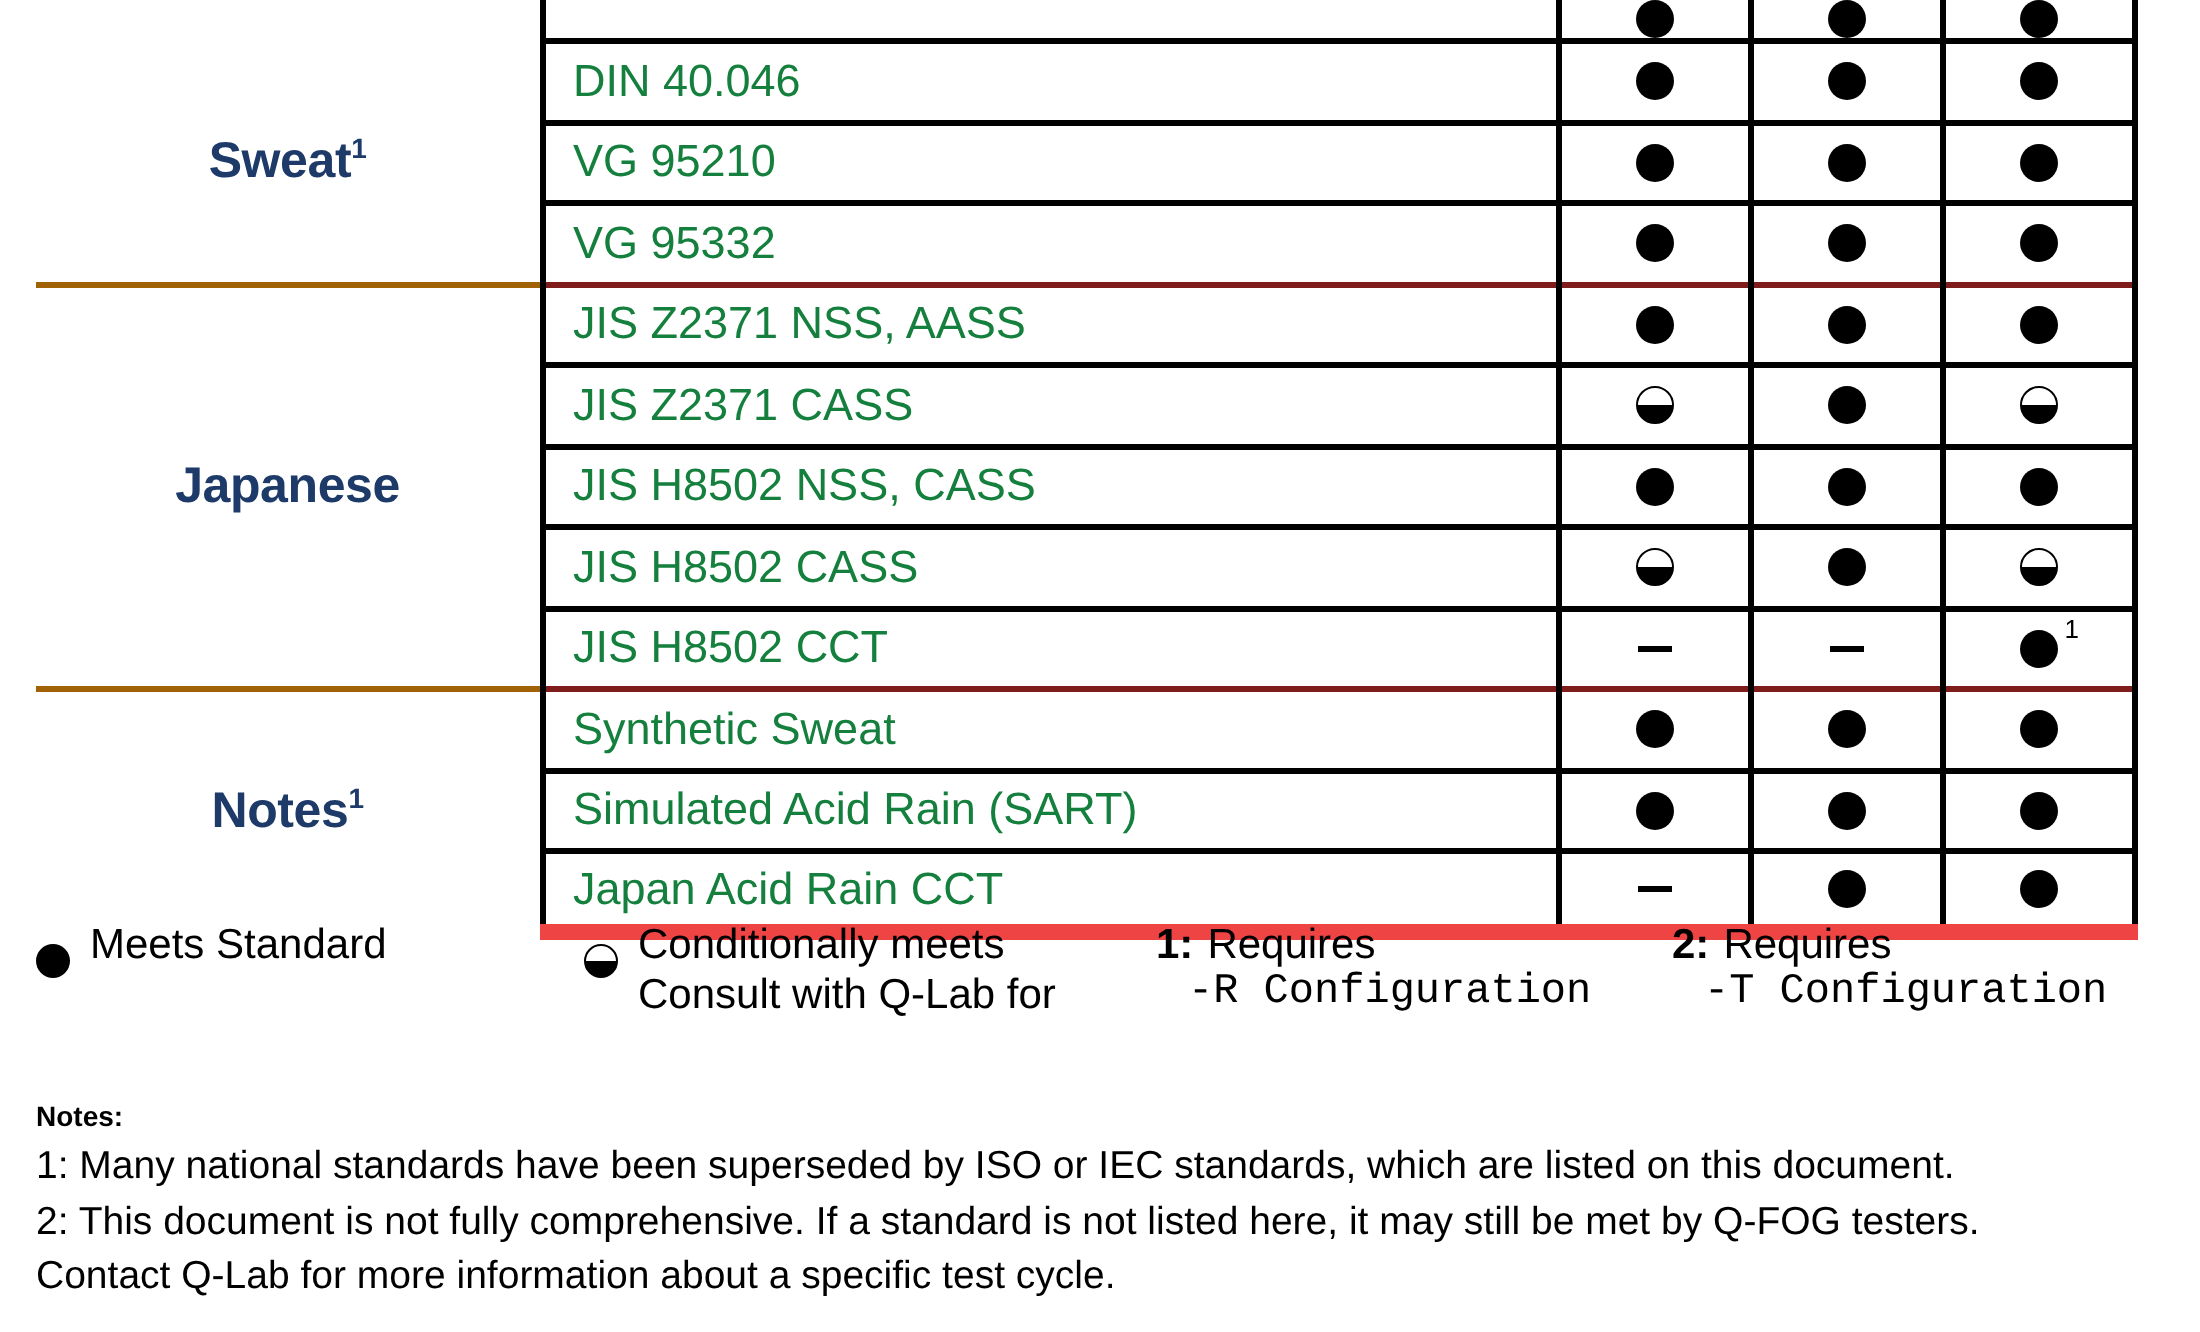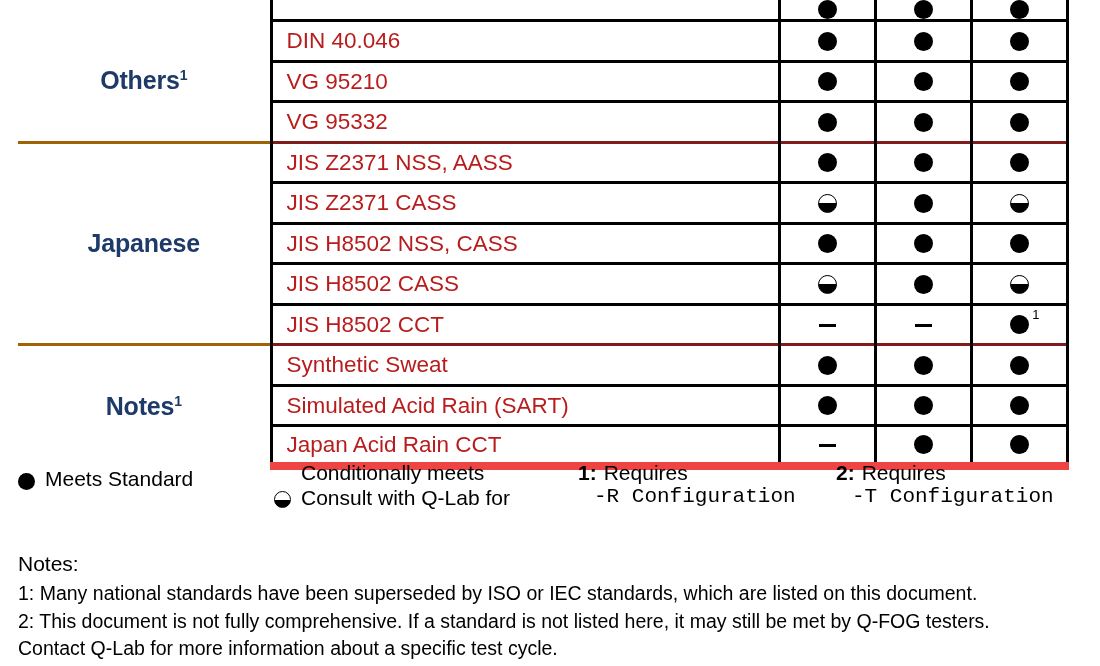--- a/index.html
+++ b/index.html
@@ -42,21 +42,21 @@
     font-weight: bold;
     color: #1e3a68;
     letter-spacing: -0.2px;
   }
   td.cat.grp-top { border-top: 3px solid #a16207; }
 
   td.std {
     border-left: 3px solid #000;
     font-size: 22.5px;
     padding-left: 14px;
-    color: #b91c1c;
+    color: #15803d;
     white-space: nowrap;
   }
   td.mark {
     border-left: 3px solid #000;
     text-align: center;
   }
   td.mark.last { border-right: 3px solid #000; }
 
   tr.lastrow td { border-bottom: 8px solid #ef4444; }
 
@@ -88,41 +88,41 @@
 
   
   .legend {
     position: absolute;
     left: 18px; top: 461px;
     width: 1060px;
     font-size: 21px;
   }
   .lg-col { position: absolute; top: 0; }
   .lg-a { left: 0px; }
-  .lg-b { left: 256px; }
+  .lg-b { left: 274px; }
   .lg-c { left: 560px; }
   .lg-d { left: 818px; }
 
-  .lg-row { display: flex; align-items: flex-end; }
+  .lg-row { display: flex; align-items: flex-start; }
   .lg-mark { flex: 0 0 auto; margin-right: 10px; padding-top: 7px; }
   .lg-mark .sym-full, .lg-mark .sym-half { width: 17px; height: 17px; }
   .lg-text { line-height: 1.18; }
   .lg-num { font-weight: bold; margin-right: 7px; }
   .lg-indent { padding-left: 16px; font-family: Liberation Mono, monospace; }
   .lg-head { display: flex; }
 
   
   .notes {
     position: absolute;
     left: 18px; top: 549px;
     width: 1070px;
     font-size: 19.5px;
     line-height: 1.42;
   }
-  .notes-title { font-weight: normal; font-size: 21px; margin-bottom: 1px; }
+  .notes-title { font-weight: bold; font-size: 14px; margin-bottom: 1px; }
   .notes p { margin: 0; }
 </style>
 </head>
 <body>
 
 <div id="root">
 
   <table class="std-table">
     <colgroup>
       <col class="c-cat">
@@ -133,21 +133,21 @@
     </colgroup>
     <tbody>
         <tr class="partial">
           <td></td>
           <td class="std"></td>
           <td class="mark"><span class="mark-wrap"><span class="sym sym-full"></span></span></td>
           <td class="mark"><span class="mark-wrap"><span class="sym sym-full"></span></span></td>
           <td class="mark last"><span class="mark-wrap"><span class="sym sym-full"></span></span></td>
         </tr>
         <tr>
-          <td class="cat" rowspan="3"><span>Others</span><sup>1</sup></td>
+          <td class="cat" rowspan="3"><span>Sweat</span><sup>1</sup></td>
           <td class="std">DIN 40.046</td>
           <td class="mark"><span class="mark-wrap"><span class="sym sym-full"></span></span></td>
           <td class="mark"><span class="mark-wrap"><span class="sym sym-full"></span></span></td>
           <td class="mark last"><span class="mark-wrap"><span class="sym sym-full"></span></span></td>
         </tr>
         <tr>
           <td class="std">VG 95210</td>
           <td class="mark"><span class="mark-wrap"><span class="sym sym-full"></span></span></td>
           <td class="mark"><span class="mark-wrap"><span class="sym sym-full"></span></span></td>
           <td class="mark last"><span class="mark-wrap"><span class="sym sym-full"></span></span></td>

